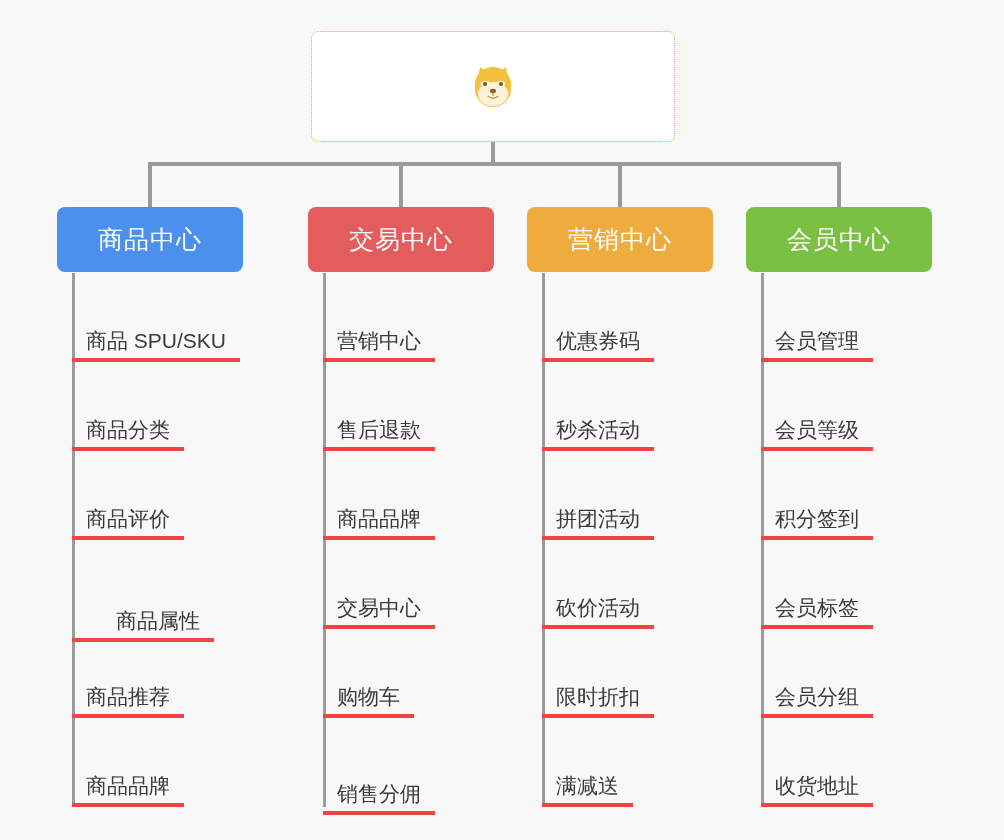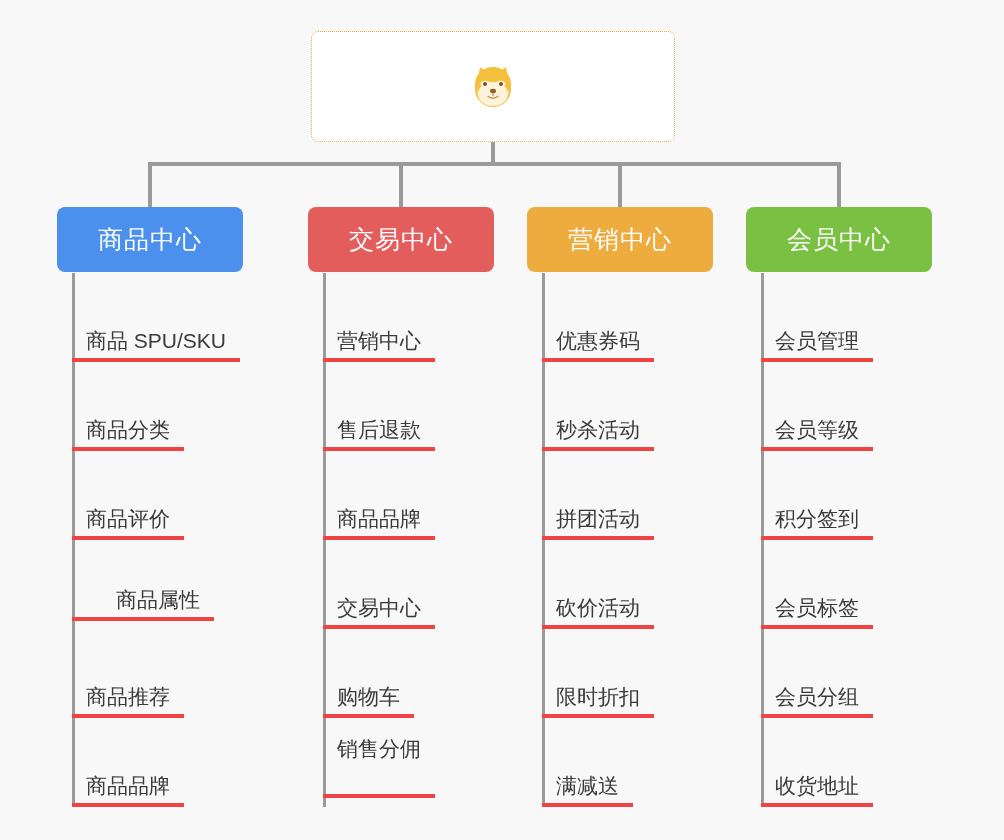--- a/index.html
+++ b/index.html
@@ -152,21 +152,21 @@
         <div class="spine" style="height: 534px;"></div>
         <div class="leaf" style="top: 0px;">
           <span class="leaf-label">商品 SPU/SKU</span>
         </div>
         <div class="leaf" style="top: 89px;">
           <span class="leaf-label">商品分类</span>
         </div>
         <div class="leaf" style="top: 178px;">
           <span class="leaf-label">商品评价</span>
         </div>
-        <div class="leaf" style="top: 259px; padding-left: 44px;">
+        <div class="leaf" style="top: 280px; padding-left: 44px;">
           <span class="leaf-label">商品属性</span>
         </div>
         <div class="leaf" style="top: 356px;">
           <span class="leaf-label">商品推荐</span>
         </div>
         <div class="leaf" style="top: 445px; align-items: flex-end;">
           <span class="leaf-label">商品品牌</span>
         </div>
       </div>
       <div class="cat-box" style="left: 308px; top: 207px; width: 186px; background: rgb(228, 93, 93); text-align: center;">
@@ -182,21 +182,21 @@
         </div>
         <div class="leaf" style="top: 178px;">
           <span class="leaf-label">商品品牌</span>
         </div>
         <div class="leaf" style="top: 267px;">
           <span class="leaf-label">交易中心</span>
         </div>
         <div class="leaf" style="top: 356px;">
           <span class="leaf-label">购物车</span>
         </div>
-        <div class="leaf" style="top: 436px; align-items: center;">
+        <div class="leaf" style="top: 453px;">
           <span class="leaf-label">销售分佣</span>
         </div>
       </div>
       <div class="cat-box" style="left: 527px; top: 207px; width: 186px; background: rgb(238, 171, 62);">
         <span>营销中心</span>
       </div>
       <div class="branch" style="left: 542px;">
         <div class="spine" style="height: 534px;"></div>
         <div class="leaf" style="top: 0px;">
           <span class="leaf-label">优惠券码</span>

